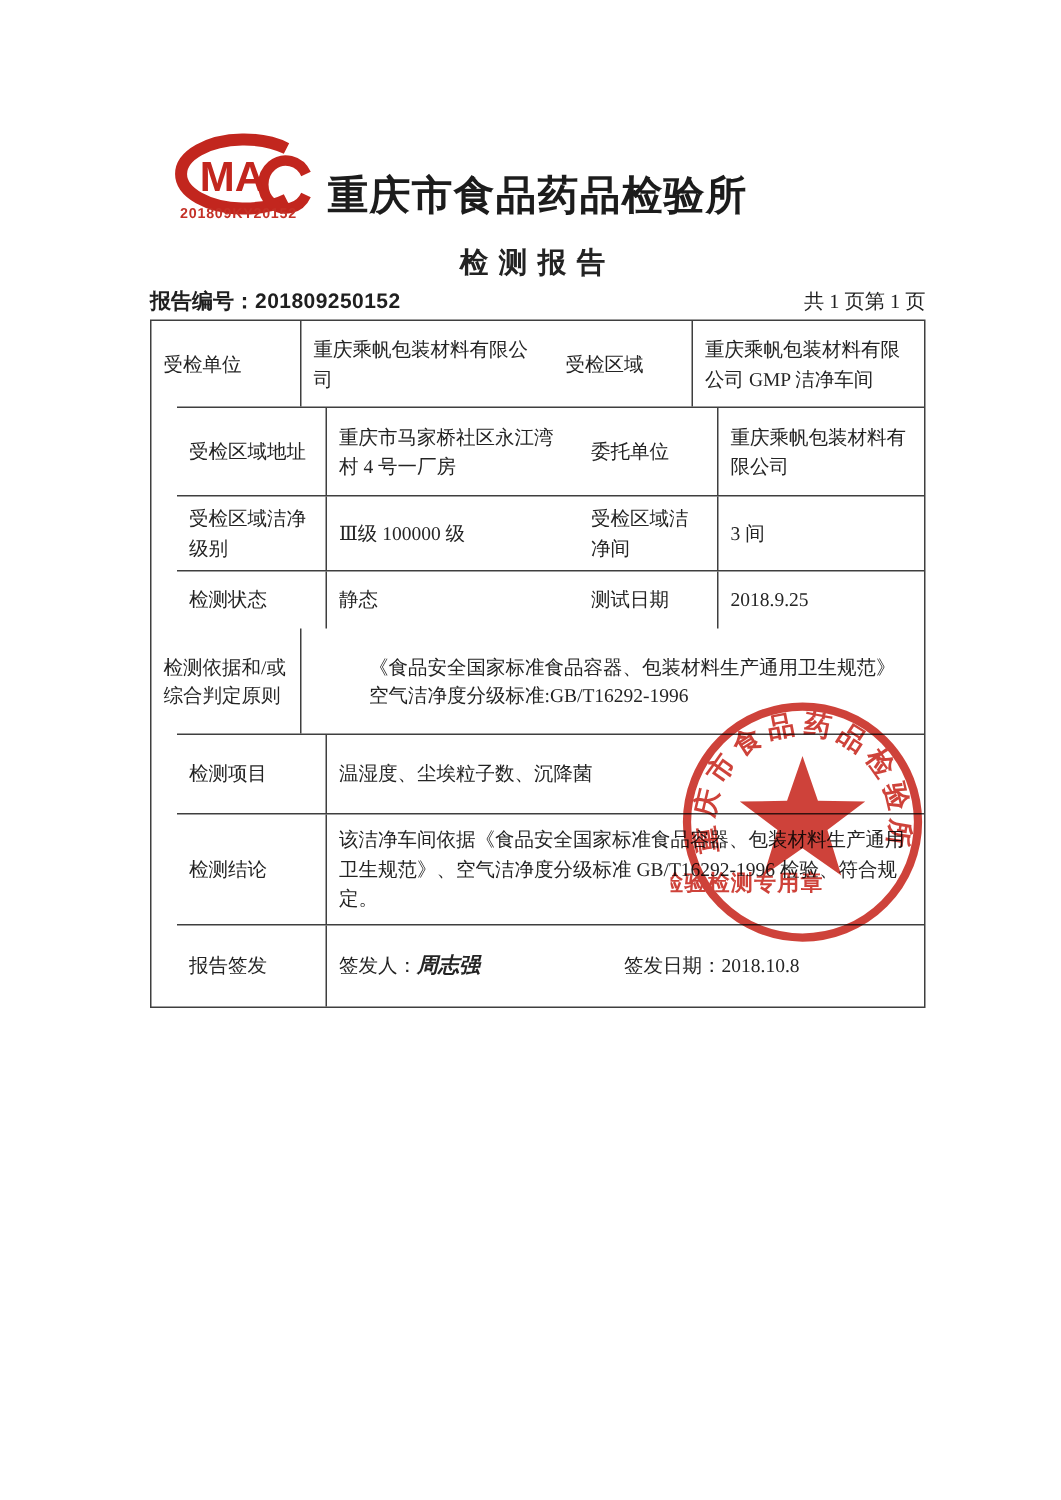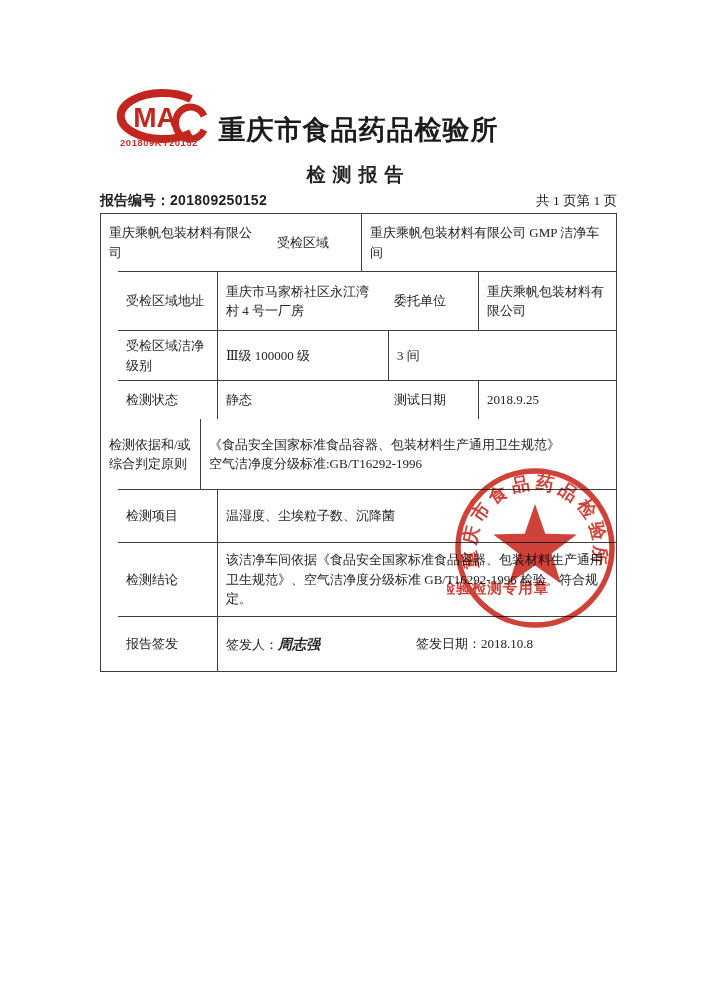--- a/index.html
+++ b/index.html
@@ -31,21 +31,21 @@
   .trow{display:flex;box-sizing:border-box;}
   .trow.bt{border-top:1px solid #3f3f3f;margin-left:17px;}
   .cell{box-sizing:border-box;display:flex;align-items:center;padding:4px 8px;}
   .c-label{flex:0 0 100px;border-right:1px solid #3f3f3f;}
   .c-val2{flex:0 0 170px;}
   .c-lab3{flex:0 0 90px;padding-left:6px;}
   .c-val4{flex:1 1 auto;border-left:1px solid #3f3f3f;}
   .c-wide{flex:1 1 auto;}
   .pre{white-space:pre-line;}
   .h57{height:57px;}.h59{height:59px;}.h50{height:50px;}.h39{height:39px;}
-  .h70{height:70px;}.h53{height:53px;}.h74{height:74px;}.h55{height:55px;}.h64{height:64px;}
+  .h70{height:70px;gap:37px;}.h53{height:53px;}.h74{height:74px;}.h55{height:55px;}.h64{height:64px;}
   .sign-row .c-wide{gap:96px;}
   .signer{font-weight:bold;font-style:italic;font-size:14px;}
   .remark-cell{justify-content:center;padding-right:90px;letter-spacing:1px;
     font-family:"Liberation Mono","DejaVu Sans Mono",monospace;font-size:12px;}
 
   
   .stamp{left:447px;top:462px;width:180px;height:175px;opacity:.88;
     mix-blend-mode:multiply;pointer-events:none;}
 </style>
 </head>
@@ -62,35 +62,37 @@
 <div class="abs head-center doc-title">检测报告</div>
 
 <div class="abs meta-line">
   <span class="pages">共 1 页第 1 页</span>
   <span class="report-no-label">报告编号：</span><span class="report-no">201809250152</span>
 </div>
 
 <div class="abs report-table">
 
   <div class="trow h57">
+    <div class="cell c-label">受检单位</div>
     <div class="cell c-val2">重庆乘帆包装材料有限公司</div>
     <div class="cell c-lab3">受检区域</div>
     <div class="cell c-val4">重庆乘帆包装材料有限公司 GMP 洁净车间</div>
   </div>
 
   <div class="trow bt h59">
     <div class="cell c-label">受检区域地址</div>
     <div class="cell c-val2">重庆市马家桥社区永江湾村 4 号一厂房</div>
     <div class="cell c-lab3">委托单位</div>
     <div class="cell c-val4">重庆乘帆包装材料有限公司</div>
   </div>
 
   <div class="trow bt h50">
     <div class="cell c-label">受检区域洁净级别</div>
     <div class="cell c-val2">Ⅲ级  100000 级</div>
+    <div class="cell c-lab3">受检区域洁净间</div>
     <div class="cell c-val4">3 间</div>
   </div>
 
   <div class="trow bt h39">
     <div class="cell c-label">检测状态</div>
     <div class="cell c-val2">静态</div>
     <div class="cell c-lab3">测试日期</div>
     <div class="cell c-val4">2018.9.25</div>
   </div>
 

